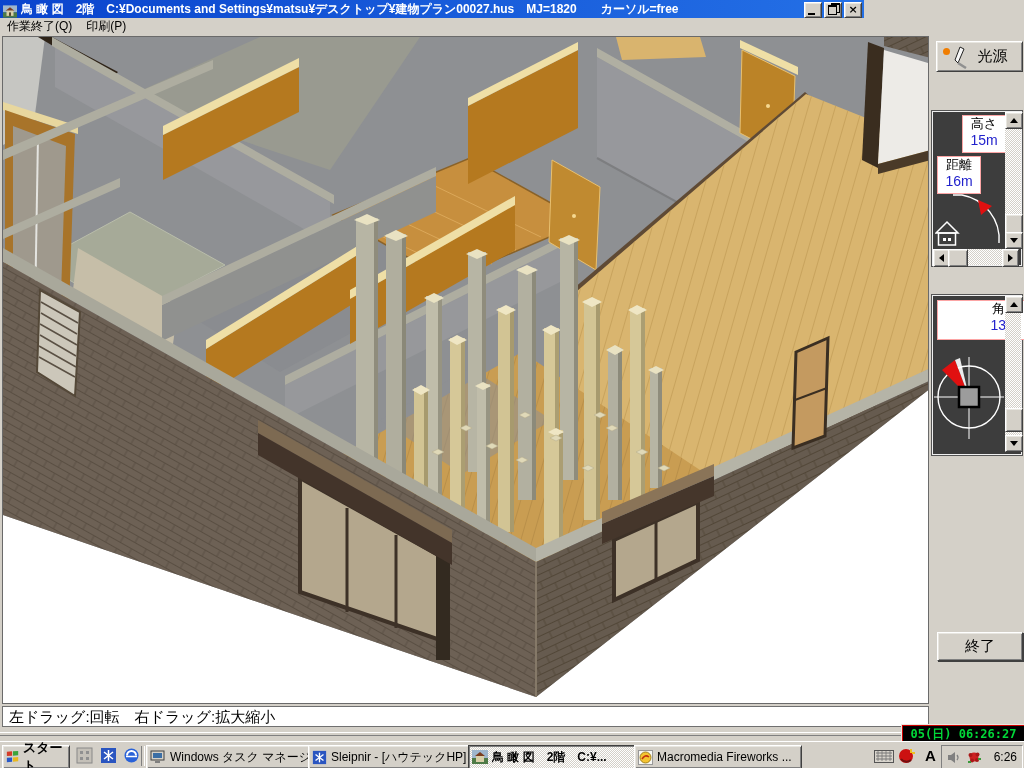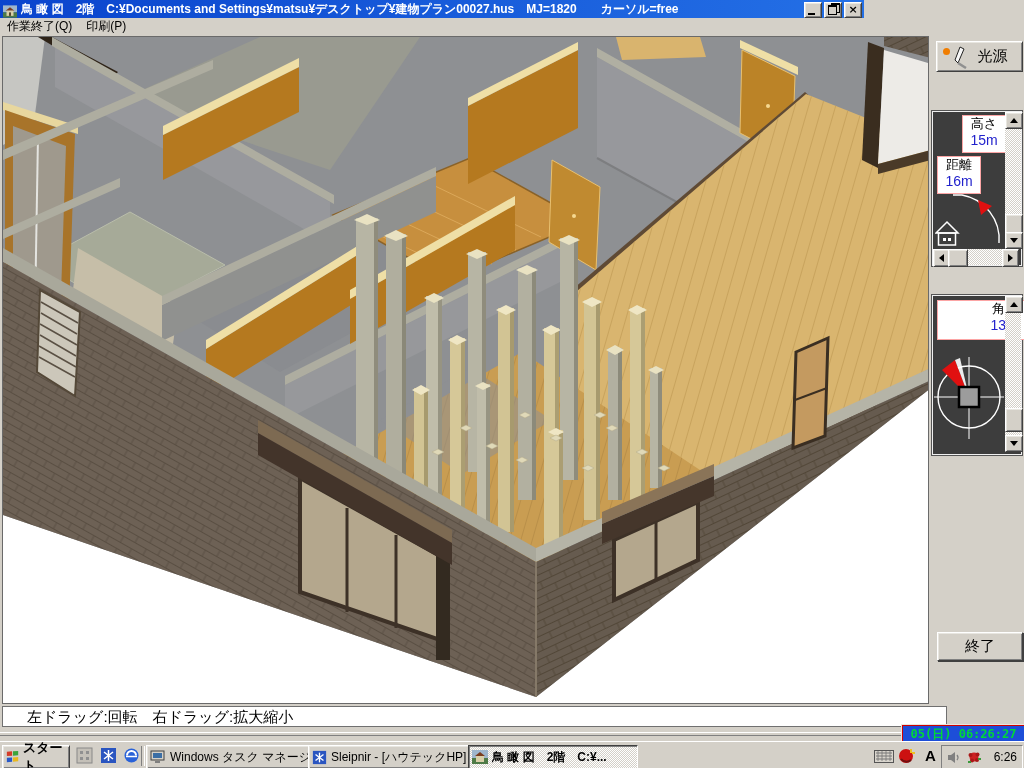--- a/index.html
+++ b/index.html
@@ -31,21 +31,21 @@
   
   .menubar{position:absolute;left:0;top:18px;width:1024px;height:17px;background:#d4d0c8;
            font-size:12px;display:flex;align-items:center;}
   .menuitem{padding:1px 7px;white-space:nowrap;}
   
   .client{position:absolute;left:0;top:35px;width:1024px;height:706px;background:#d4d0c8;}
   .viewport{position:absolute;left:2px;top:1px;width:925px;height:666px;background:#ffffff;
             border:1px solid #6a6a6a;}
   .viewport svg{display:block;width:100%;height:100%;}
   .statusbox{position:absolute;left:2px;top:671px;width:919px;height:19px;background:#ffffff;
-             border:1px solid #707070;font-size:15px;line-height:19px;padding-left:24px;
+             border:1px solid #707070;font-size:15px;line-height:19px;padding-left:6px;
              white-space:nowrap;overflow:hidden;}
   .bottomedge{position:absolute;left:0;top:697px;width:931px;height:2px;
               border-top:1px solid #ffffff;border-bottom:1px solid #808080;}
   
   .lightbtn{position:absolute;left:936px;top:6px;width:85px;height:29px;display:flex;
             align-items:center;font-size:15px;}
   .lightdot{width:7px;height:7px;border-radius:50%;background:#f07d00;margin:-10px 1px 0 6px;}
   .lightpen{width:18px;height:24px;flex:0 0 auto;}
   .lightlabel{flex:1;text-align:center;padding-right:6px;}
   .darkpanel{position:absolute;background:#3d3d3d;border:1px solid #efefef;
@@ -80,21 +80,21 @@
   .taskbtn svg{margin-right:4px;flex:0 0 auto;}
   .taskbtn .lbl{overflow:hidden;text-overflow:clip;}
   .taskbtn.active .lbl{font-weight:bold;}
   .trayicon{position:absolute;top:6px;}
   .traybox{position:absolute;left:941px;top:3px;width:80px;height:22px;display:flex;
            align-items:center;}
   .trayclock{font-size:12px;margin-left:auto;padding-right:5px;}
   .imeA{position:absolute;left:925px;top:5px;font-size:15px;font-weight:bold;}
   
   .ovclock{position:absolute;left:902px;top:725px;width:121px;height:18px;
-           background:#1d4ed8;border:1px solid #d00000;box-shadow:-1px -1px 0 #e8e6e0,1px 1px 0 #606060;
+           background:#000000;border:1px solid #d00000;box-shadow:-1px -1px 0 #e8e6e0,1px 1px 0 #606060;
            color:#00d838;font-family:"DejaVu Sans Mono",monospace;font-size:12px;font-weight:bold;
            line-height:16px;text-align:center;letter-spacing:0px;}
 </style>
 </head>
 <body>
 
 <div class="titlebar">
   <svg class="appicon" viewBox="0 0 16 14">
     <rect width="16" height="8" fill="#9fb6cc"></rect>
       <rect y="8" width="16" height="6" fill="#4e7a46"></rect>
@@ -485,20 +485,28 @@
   </div>
   <div class="taskbtn pressed active" style="left:468px;width:162px;">
     <svg width="16" height="14" viewBox="0 0 16 14">
       <rect width="16" height="8" fill="#9fb6cc"></rect>
         <rect y="8" width="16" height="6" fill="#4e7a46"></rect>
       <polygon points="3,6 8,2 13,6" fill="#7a3c1e"></polygon>
         <rect x="4" y="6" width="8" height="6" fill="#d8cfa8"></rect>
     </svg>
     <span class="lbl">鳥 瞰 図　2階　C:¥...</span>
   </div>
+  <div class="taskbtn raised" style="left:634px;width:160px;">
+    <svg width="15" height="15" viewBox="0 0 15 15">
+      <rect x="0.5" y="0.5" width="14" height="14" fill="#f8f8f4" stroke="#999"></rect>
+      <circle cx="7.5" cy="7.5" r="5.5" fill="#f5c432" stroke="#a08020"></circle>
+      <path d="M4,9 Q7,4 11,7" fill="none" stroke="#c03010" stroke-width="1.5"></path>
+    </svg>
+    <span class="lbl">Macromedia Fireworks ...</span>
+  </div>
 
   <svg class="trayicon" style="left:874px;top:8px;" width="20" height="13" viewBox="0 0 20 13">
     <rect x="0.5" y="0.5" width="19" height="12" fill="#d8d4cc" stroke="#555"></rect>
     <path d="M2,3 H18 M2,6 H18 M2,9 H18" stroke="#777" stroke-width="1"></path>
     <path d="M4,1 V11 M8,1 V11 M12,1 V11 M16,1 V11" stroke="#777" stroke-width="0.8"></path>
   </svg>
   <svg class="trayicon" style="left:898px;top:5px;" width="17" height="17" viewBox="0 0 17 17">
     <circle cx="8" cy="9" r="7" fill="#cc1111"></circle>
     <path d="M3,12 A7,7 0 0 0 13,13" fill="none" stroke="#701010" stroke-width="2"></path>
     <rect x="12" y="2" width="2" height="4" fill="#f0c020"></rect>

